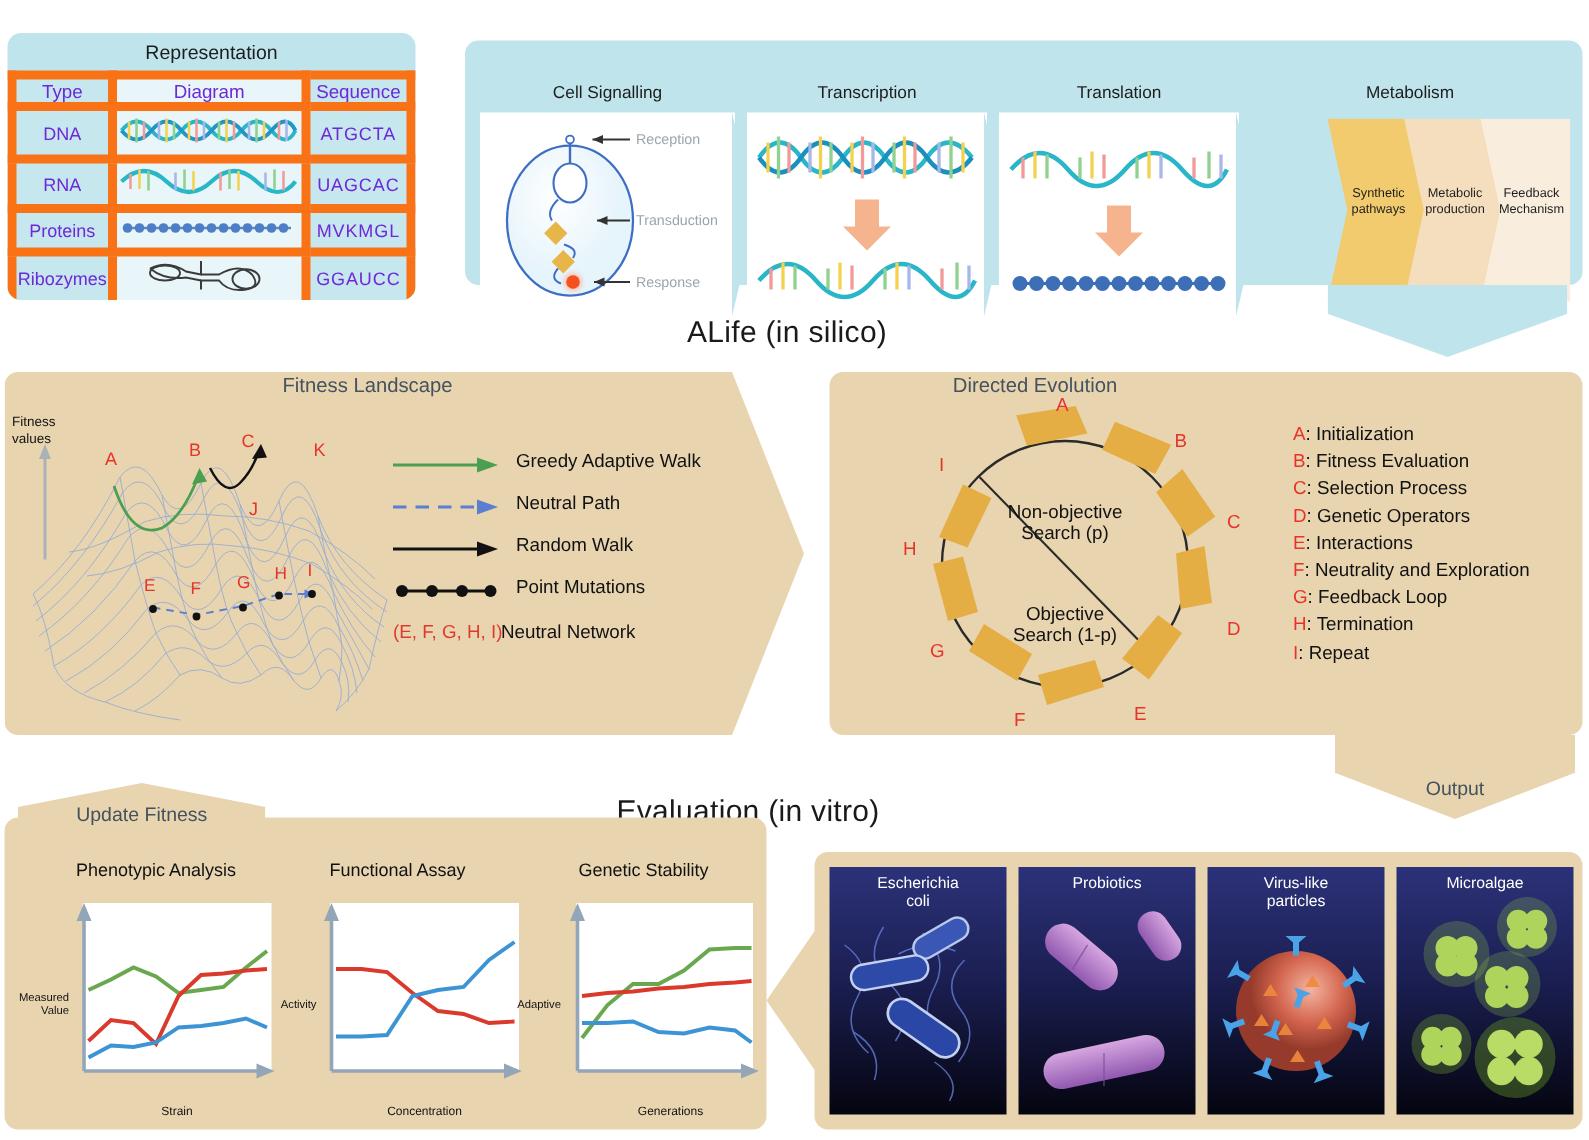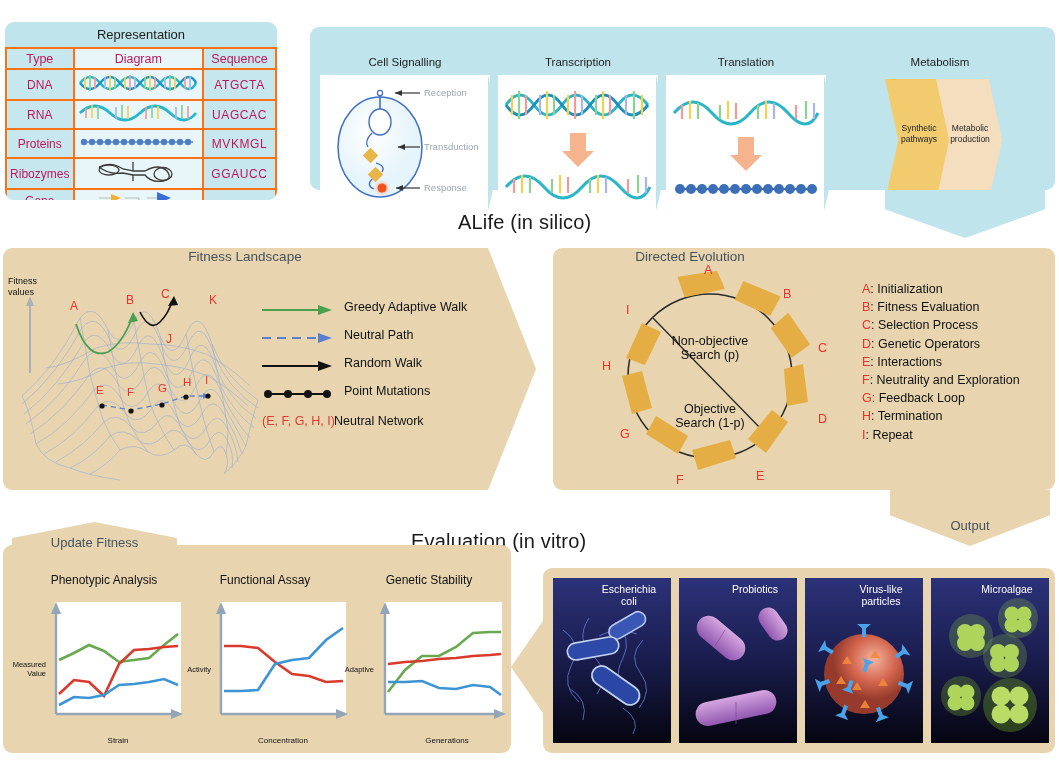--- a/index.html
+++ b/index.html
@@ -27,23 +27,23 @@
     left: 5px; top: 22px; width: 272px; height: 178px;
     background: #bfe4ec; border-radius: 9px;
     overflow: hidden;
   }
   #rep-title {
     width: 100%; padding-top: 5px; height: 25px;
     font-size: 13px; color: #1d1d1d; text-align: center;
   }
   .rep-table { width: 100%; border-collapse: collapse; }
   .rep-table td {
-    border: 2px solid #f97316;
+    border: 6px solid #f97316;
     text-align: center; vertical-align: middle;
-    font-size: 12px; color: #be185d;
+    font-size: 12px; color: #6d28d9;
   }
   .rep-head td { height: 21px; font-size: 12.5px; background: #bfe4ec; }
   .rep-table .c-type { width: 68px; background: #c6e7ee; }
   .rep-table .c-diag { width: 130px; background: #e8f6fa; }
   .rep-table .c-seq  { width: 74px; background: #c6e7ee; }
   .rep-row td { height: 29px; }
   .rep-row.tall td { height: 33px; }
   .seq-txt { letter-spacing: .6px; font-size: 12px; }
 
   
@@ -124,21 +124,21 @@
   .chart-xlab { position: absolute; font-size: 8px; color: #111; text-align: center; }
 
   
   #organisms-box {
     left: 543px; top: 568px; width: 512px; height: 185px;
     background: #e8d5b0; border-radius: 9px;
   }
   .org-panel { position: absolute; top: 578px; width: 118px; height: 165px;
     background: linear-gradient(180deg,#2c3279 0%,#1b1f52 45%,#050510 100%); }
   .org-label { position: absolute; top: 583px; width: 118px; text-align: center;
-    font-size: 10.5px; color: #ffffff; line-height: 12px; margin-left: 17px; }
+    font-size: 10.5px; color: #ffffff; line-height: 12px; }
 
   
   #eval-left-chev {
     left: 511px; top: 615px; width: 36px; height: 104px;
     background: #e8d5b0;
     clip-path: polygon(100% 0, 100% 100%, 0 50%);
   }
 </style>
 </head>
 <body>
@@ -424,20 +424,27 @@
         <span>pathways</span>
       </div>
     </div>
     <div class="abs" style="left:102px; top:4px; width:66px; height:122px; background:#f5debd;
          clip-path:polygon(0 0,80% 0,100% 50%,80% 100%,0 100%,20% 50%);">
       <div style="position:absolute;left:9px;top:44px;width:50px;text-align:center;font-size:8.5px;line-height:10.5px;color:#1d1d1d;">
         <span>Metabolic</span><br>
         <span>production</span>
       </div>
     </div>
+    <div class="abs" style="left:153px; top:4px; width:60px; height:122px; background:#f9eedd;
+         clip-path:polygon(0 0,100% 0,100% 100%,0 100%,22% 50%);">
+      <div style="position:absolute;left:10px;top:44px;width:48px;text-align:center;font-size:8.5px;line-height:10.5px;color:#1d1d1d;">
+        <span>Feedback</span><br>
+        <span>Mechanism</span>
+      </div>
+    </div>
   </div>
 </div>
 
 <div class="abs" id="vitro-down-arrow"></div>
 
 <div class="abs" id="fitness-box"></div>
 <div class="abs panel-title" style="left:150px; top:249px; width:190px;">Fitness Landscape</div>
 
 <div class="abs" style="left:8px; top:276px; width:52px; font-size:9px; color:#111; line-height:10.5px; text-align:left;">
   <span>Fitness</span><br>

